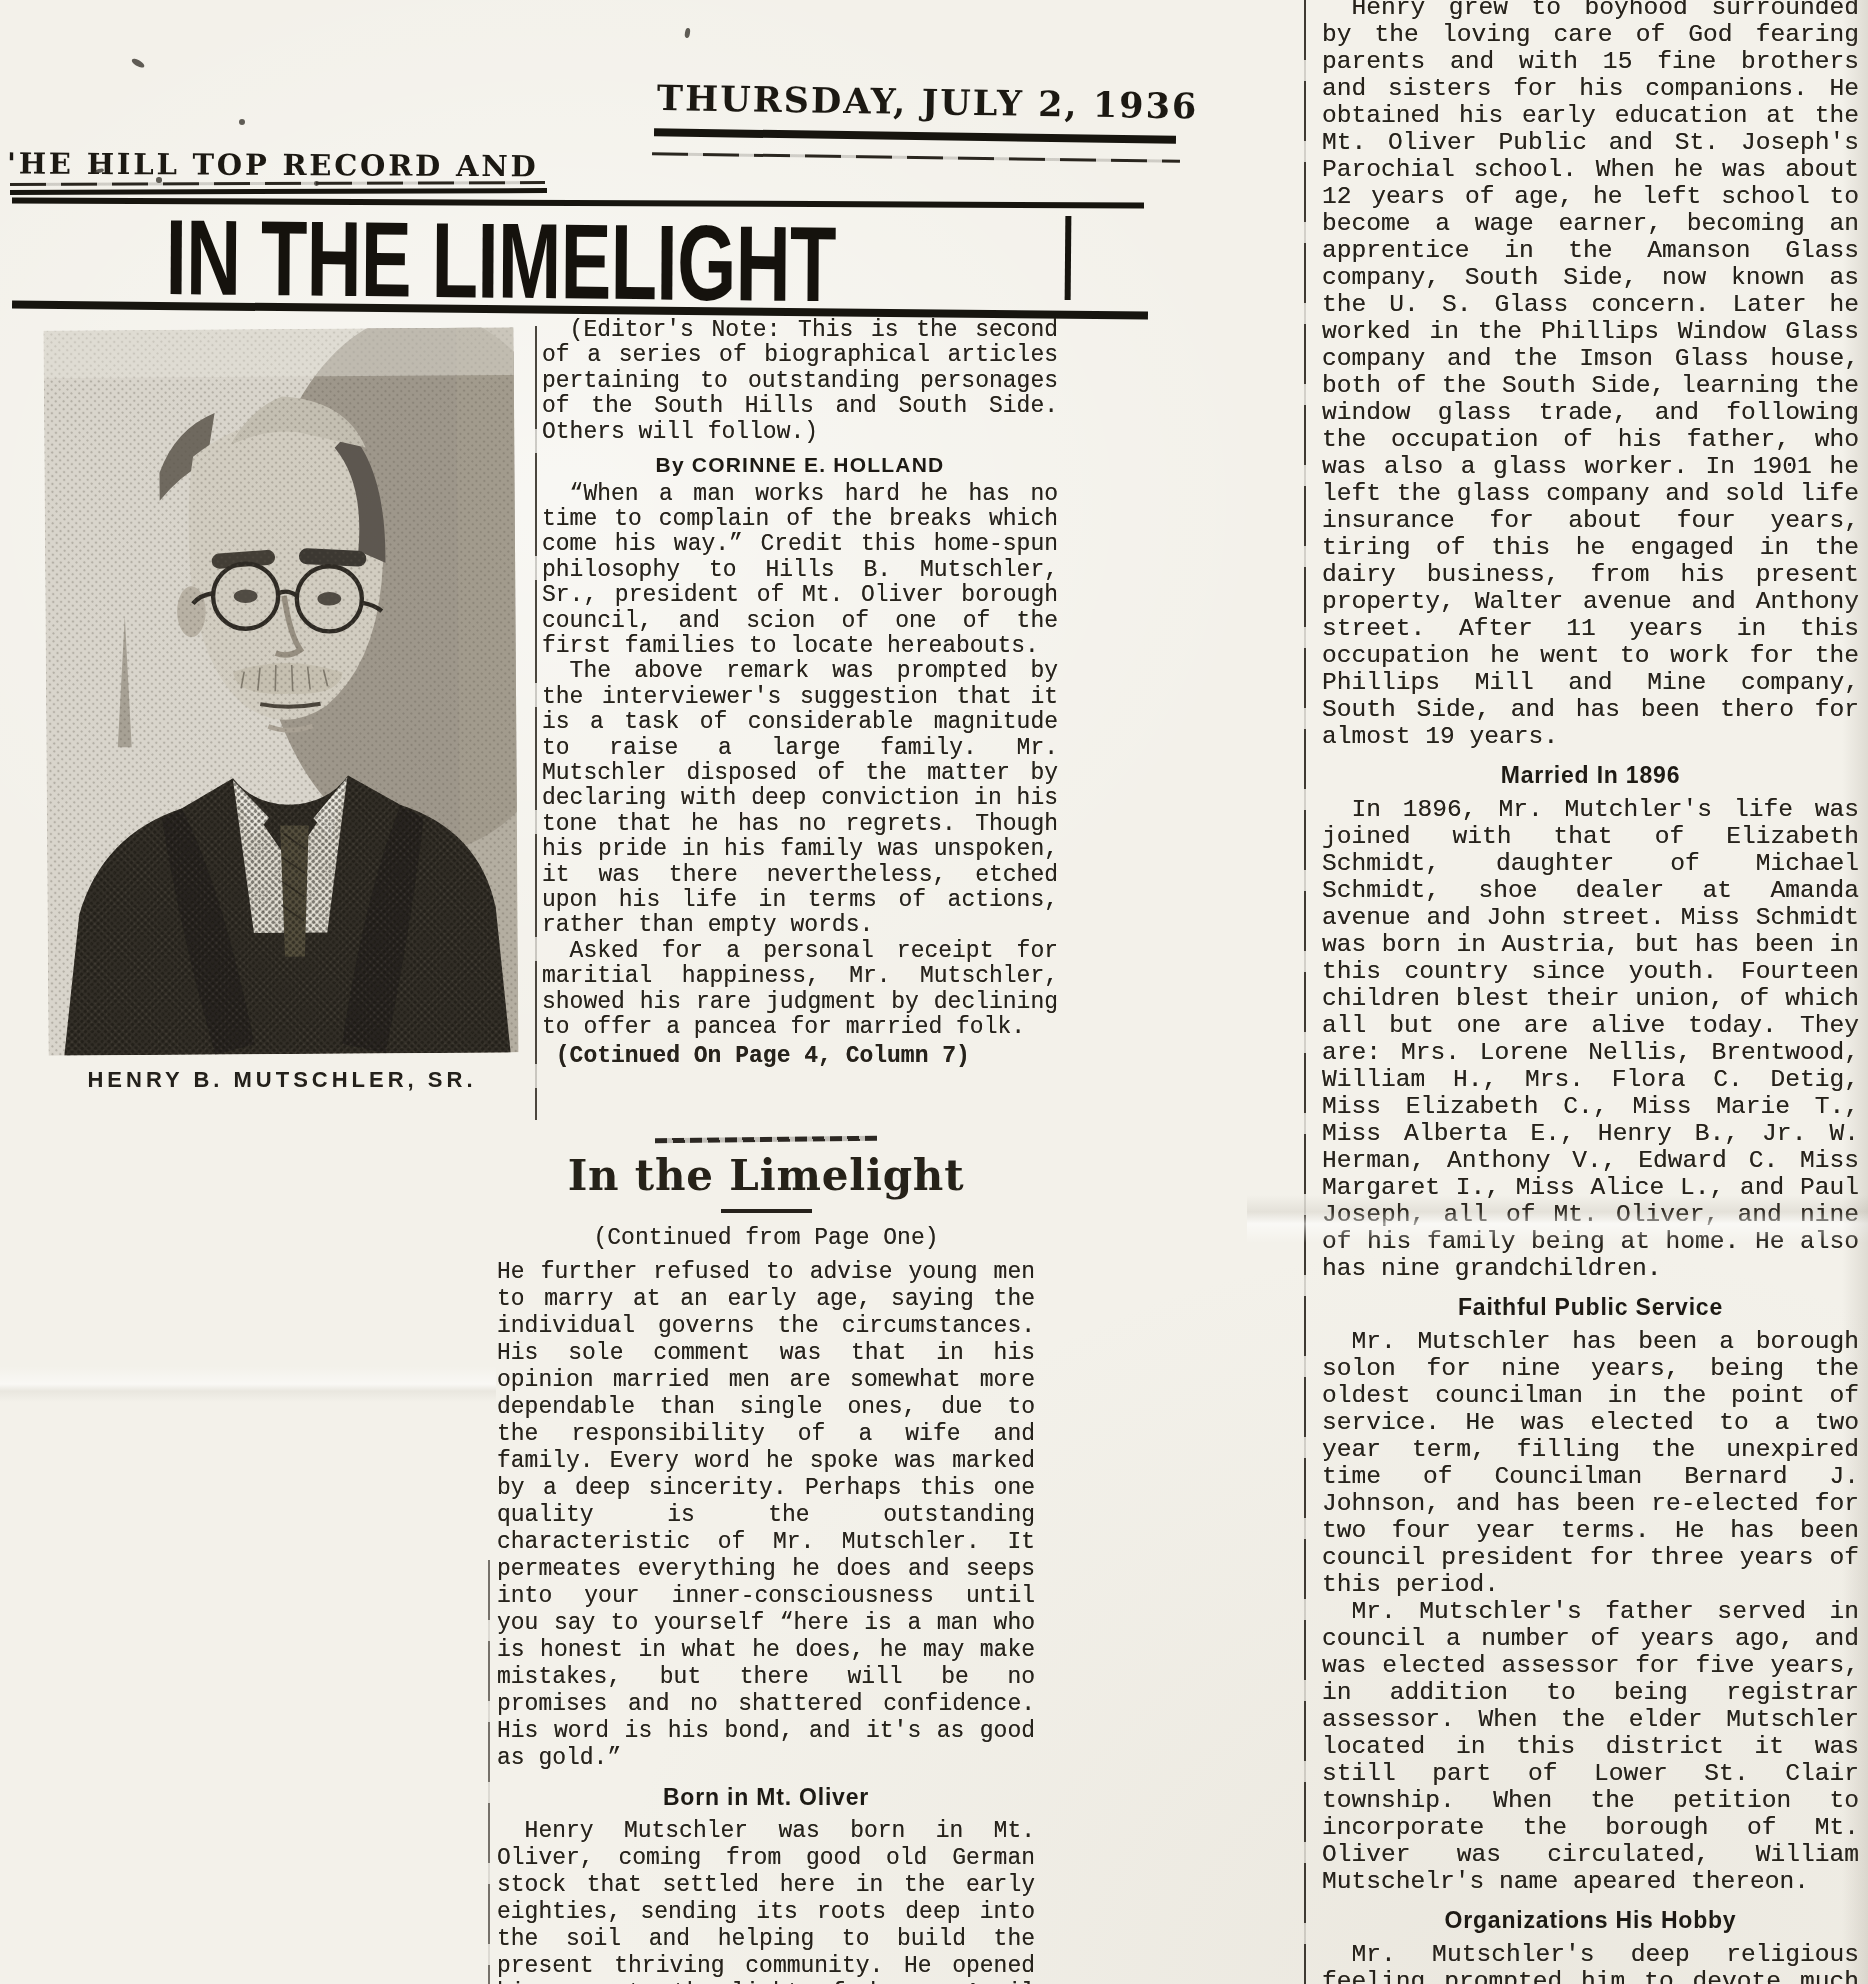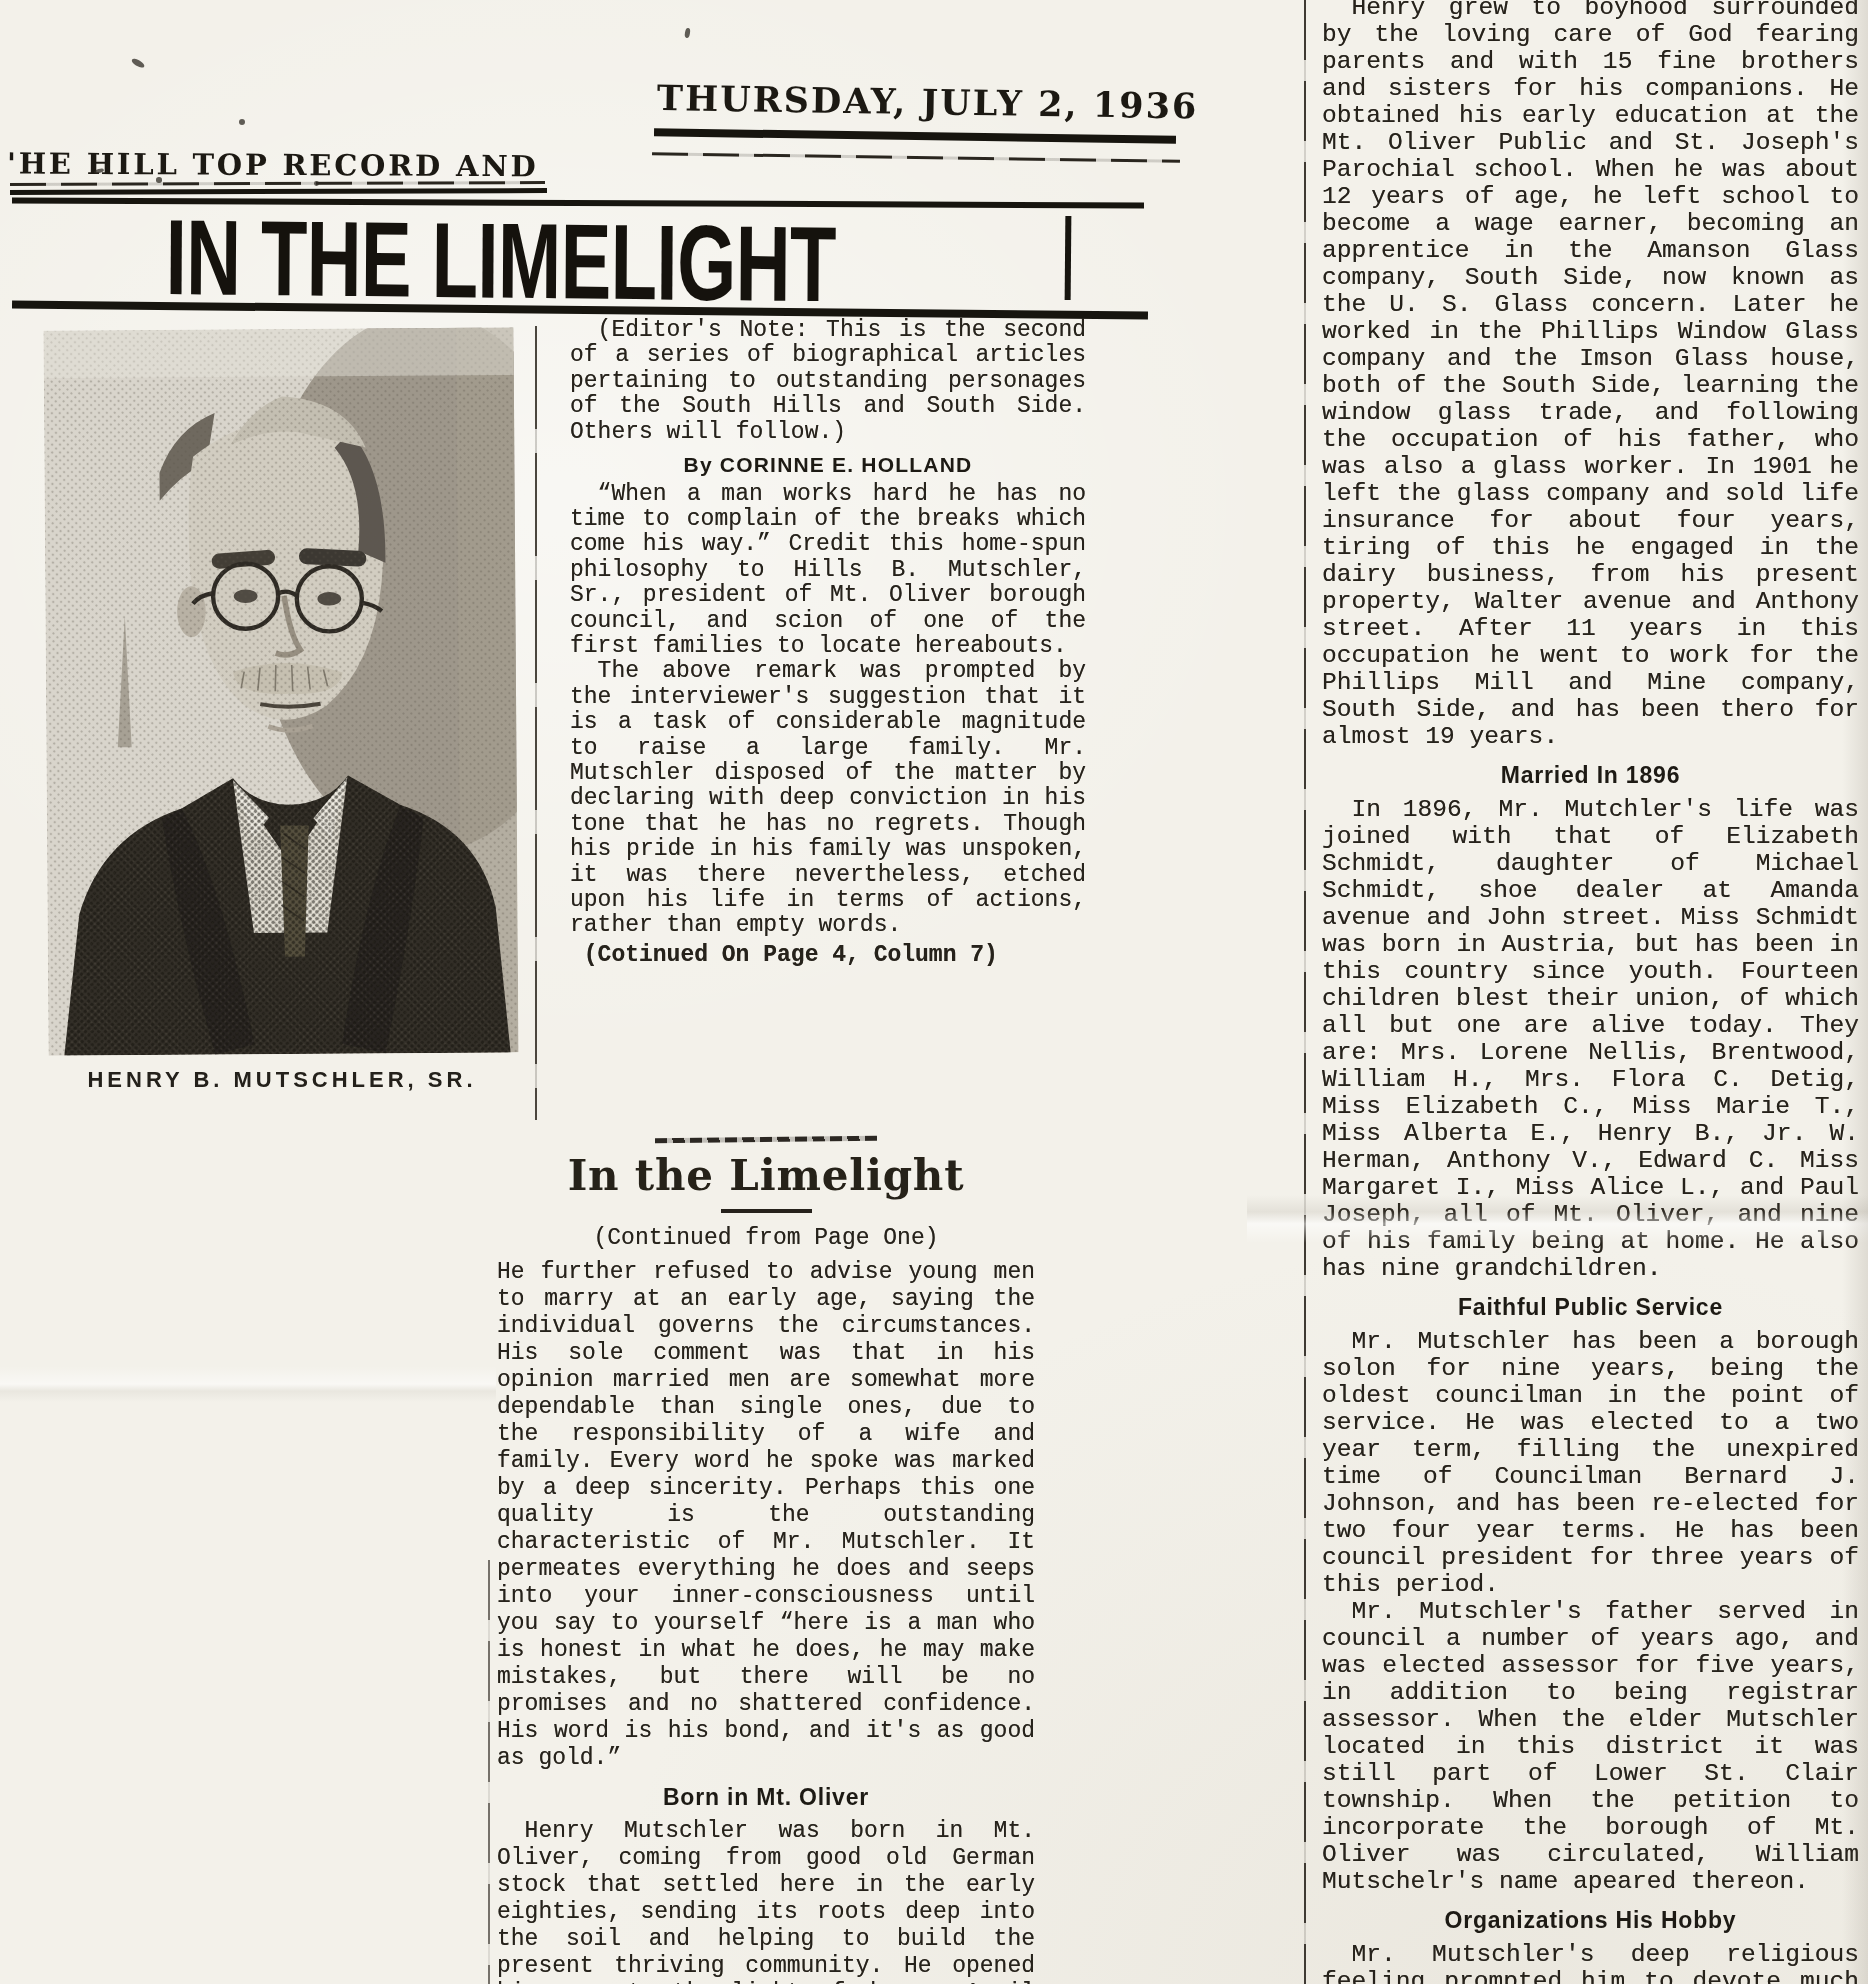--- a/index.html
+++ b/index.html
@@ -41,21 +41,21 @@
   }
   .photo svg{display:block;width:100%;height:100%;}
   .caption{
     position:absolute;left:28px;top:1067px;width:508px;text-align:center;
     font-family:"Liberation Sans", sans-serif;font-weight:bold;font-size:22px;letter-spacing:4px;
     color:#24211b;white-space:nowrap;
   }
   
   .col{position:absolute;text-align:justify;color:#26221b;
        font-family:"Liberation Mono", monospace;text-shadow:0 0 0.4px rgba(38,34,27,.55);}
-  .col-mid-top{left:570px;top:318px;width:516px;font-size:23px;line-height:25.4px;}
+  .col-mid-top{left:542px;top:318px;width:516px;font-size:23px;line-height:25.4px;}
   .col-mid-bottom{left:497px;top:1137px;width:538px;font-size:23px;line-height:27px;}
   .col-right{left:1322px;top:-6.4px;width:537px;font-size:24.6px;line-height:27px;}
   .p{margin:0;text-indent:2ch;}
   .p.noindent{text-indent:0;}
   .byline{
     margin:7.1px 0 4px 0;text-align:center;text-indent:0;
     font-family:"Liberation Sans", sans-serif;font-weight:bold;font-size:21px;letter-spacing:1.2px;
     color:#1d1a14;text-shadow:none;
   }
   .subhead{
@@ -172,20 +172,21 @@
 
   <div class="vrule-solid" style="left:535px;top:326px;height:794px;"></div>
   <div class="vrule-dashed" style="left:488px;top:1560px;height:754px;opacity:.7;"></div>
   <div class="vrule-dashed" style="left:1304px;top:0;height:2516px;"></div>
 
   <div class="col col-mid-top">
     <p class="p">(Editor's Note: This is the second of a series of biographical articles pertaining to outstanding personages of the South Hills and South Side. Others will follow.)</p>
     <p class="byline">By CORINNE E. HOLLAND</p>
     <p class="p">“When a man works hard he has no time to complain of the breaks which come his way.” Credit this home-spun philosophy to Hills B. Mutschler, Sr., president of Mt. Oliver borough council, and scion of one of the first families to locate hereabouts.</p>
     <p class="p">The above remark was prompted by the interviewer's suggestion that it is a task of considerable magnitude to raise a large family. Mr. Mutschler disposed of the matter by declaring with deep conviction in his tone that he has no regrets. Though his pride in his family was unspoken, it was there nevertheless, etched upon his life in terms of actions, rather than empty words.</p>
+    <p class="p">Asked for a personal receipt for maritial happiness, Mr. Mutschler, showed his rare judgment by declining to offer a pancea for married folk.</p>
     <p class="p cont-note">(Cotinued On Page 4, Column 7)</p>
   </div>
 
   <div class="col col-mid-bottom">
     <div class="squiggle"></div>
     <div class="article-heading">In the Limelight</div>
     <div class="heading-underline"></div>
     <p class="p sub-note">(Continued from Page One)</p>
     <p class="p noindent">He further refused to advise young men to marry at an early age, saying the individual governs the circumstances. His sole comment was that in his opinion married men are somewhat more dependable than single ones, due to the responsibility of a wife and family. Every word he spoke was marked by a deep sincerity. Perhaps this one quality is the outstanding characteristic of Mr. Mutschler. It permeates everything he does and seeps into your inner-consciousness until you say to yourself “here is a man who is honest in what he does, he may make mistakes, but there will be no promises and no shattered confidence. His word is his bond, and it's as good as gold.”</p>
     <p class="subhead">Born in Mt. Oliver</p>

